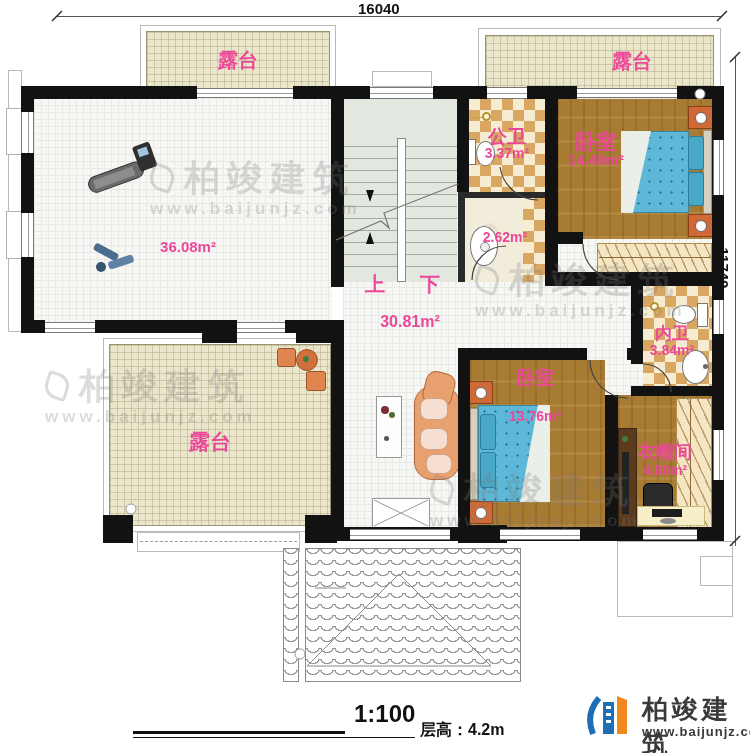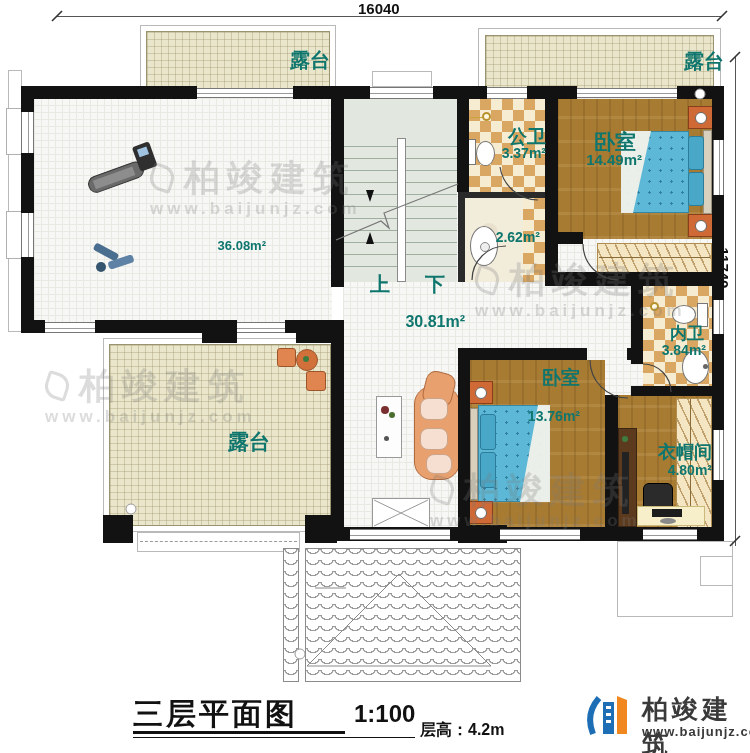--- a/index.html
+++ b/index.html
@@ -35,21 +35,21 @@
         background-image:radial-gradient(circle at 7px -2px,transparent 6px,#9a9a9a 6px 7px,transparent 7.5px);
         background-size:14px 11px;}
   .eave{position:absolute;border:1px solid #b9b9b9;box-sizing:border-box;background:transparent;}
   .sill{position:absolute;border:1px solid #b0b0b0;background:#fff;box-sizing:border-box;}
   
   .winh{position:absolute;background:#fff;box-shadow:inset 0 1px 0 #777,inset 0 -1px 0 #777;}
   .winh::after{content:"";position:absolute;left:0;right:0;top:50%;height:1px;background:#999;}
   .winv{position:absolute;background:#fff;box-shadow:inset 1px 0 0 #777,inset -1px 0 0 #777;}
   .winv::after{content:"";position:absolute;top:0;bottom:0;left:50%;width:1px;background:#999;}
   
-  .lbl{position:absolute;font-weight:bold;color:#0f766e;text-align:right;white-space:nowrap;}
+  .lbl{position:absolute;font-weight:bold;color:#ec4899;text-align:center;white-space:nowrap;}
   
   .bedmat{position:absolute;background-color:#5cb8d6;border:1px solid #38869f;box-sizing:border-box;
         background-image:radial-gradient(#2f7f9e 1px,transparent 1.4px);background-size:11px 11px;}
   .blanket{position:absolute;background:#f2f1ea;opacity:.95;}
   .pillow{position:absolute;background:#49a8c8;border:1px solid #2c7d9a;border-radius:3px;}
   .nstand{position:absolute;background:#cf6a36;border:1px solid #8a3f1b;box-sizing:border-box;}
   .nstand::after{content:"";position:absolute;left:50%;top:50%;width:10px;height:10px;margin:-6px 0 0 -6px;
         border:1px solid #666;border-radius:50%;background:#fff;}
   .porc{position:absolute;background:#fff;border:1px solid #777;box-sizing:border-box;}
   .ell{border-radius:50%;}
@@ -263,21 +263,21 @@
     <div class="l2">www.baijunjz.com</div>
   </div>
   <div class="wm" style="left:430px;top:472px;">
     <div class="l1">
         <span class="wm-mark"></span>
         <span>柏竣建筑</span>
       </div>
     <div class="l2">www.baijunjz.com</div>
   </div>
 
-  <div class="lbl" style="left:166px;top:238px;width:100px;font-size:13px;">36.08m²</div>
+  <div class="lbl" style="left:138px;top:238px;width:100px;font-size:15px;">36.08m²</div>
 
   <div class="lbl" style="left:468px;top:124px;width:78px;font-size:19px;">公卫</div>
   <div class="lbl" style="left:468px;top:145px;width:78px;font-size:14px;">3.37m²</div>
   <div class="lbl" style="left:470px;top:229px;width:70px;font-size:14px;">2.62m²</div>
 
   <div class="lbl" style="left:556px;top:128px;width:80px;font-size:21px;">卧室</div>
   <div class="lbl" style="left:550px;top:151px;width:92px;font-size:15px;">14.49m²</div>
 
   <div class="lbl" style="left:360px;top:271px;width:30px;font-size:20px;">上</div>
   <div class="lbl" style="left:415px;top:271px;width:30px;font-size:20px;">下</div>
@@ -316,21 +316,20 @@
       <path d="M52,21 L62,11"></path>
       <path d="M717,21 L727,11"></path>
       <path d="M730,62 L740,52"></path>
       <path d="M730,546 L740,536"></path>
     </g>
     <circle cx="131" cy="509" r="5" stroke="#999" fill="#fff" stroke-width="1"></circle>
     <circle cx="300" cy="654" r="5" stroke="#999" fill="#fff" stroke-width="1"></circle>
     <circle cx="700" cy="94" r="5" stroke="#999" fill="#fff" stroke-width="1"></circle>
   </svg>
 
-  <div class="f-title" style="left:133px;top:694px;">三层平面图</div>
   <div class="f-scale" style="left:354px;top:700px;">1:100</div>
   <div class="f-line" style="left:133px;top:731px;width:212px;height:3px;"></div>
   <div class="f-line" style="left:133px;top:737px;width:282px;height:1px;"></div>
   <div class="f-info" style="left:420px;top:720px;">层高：4.2m</div>
 
   <svg class="abs" style="left:583px;top:688px;" width="52" height="52" viewBox="0 0 52 52">
     <path d="M10 46 Q2 26 16 10" stroke="#1e6eb5" stroke-width="6" fill="none"></path>
     <rect x="20" y="14" width="11" height="32" fill="#1e6eb5"></rect>
     <polygon points="34,8 44,12 44,46 34,46" fill="#f0871f"></polygon>
     <rect x="23" y="18" width="5" height="3" fill="#fff"></rect>

